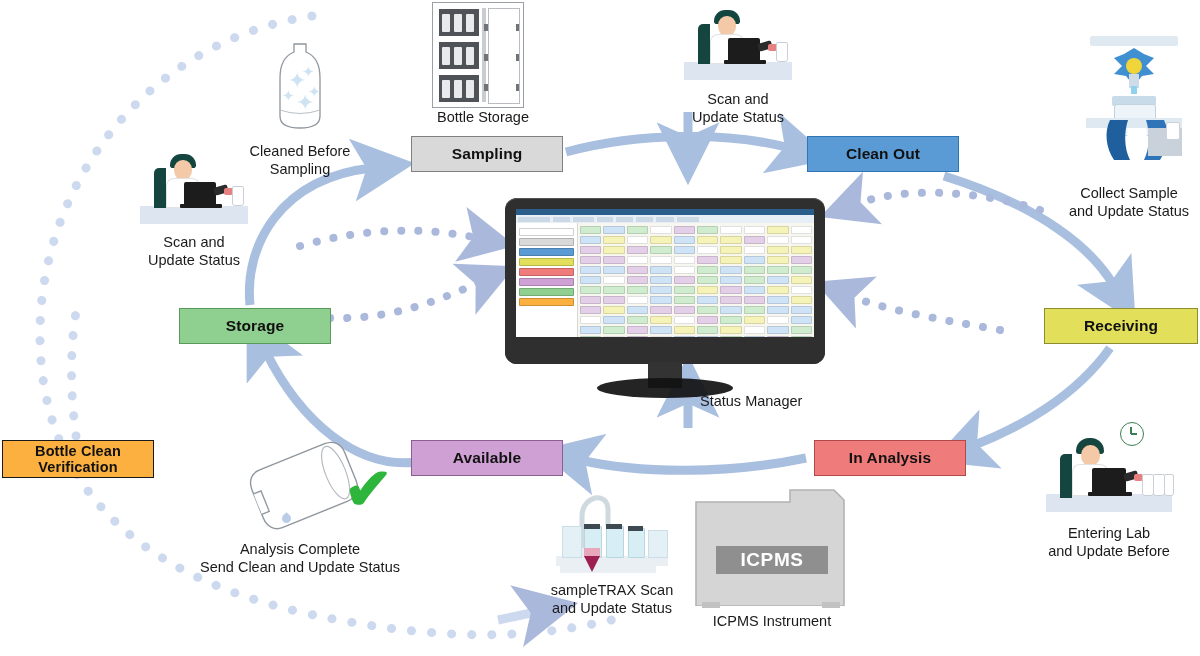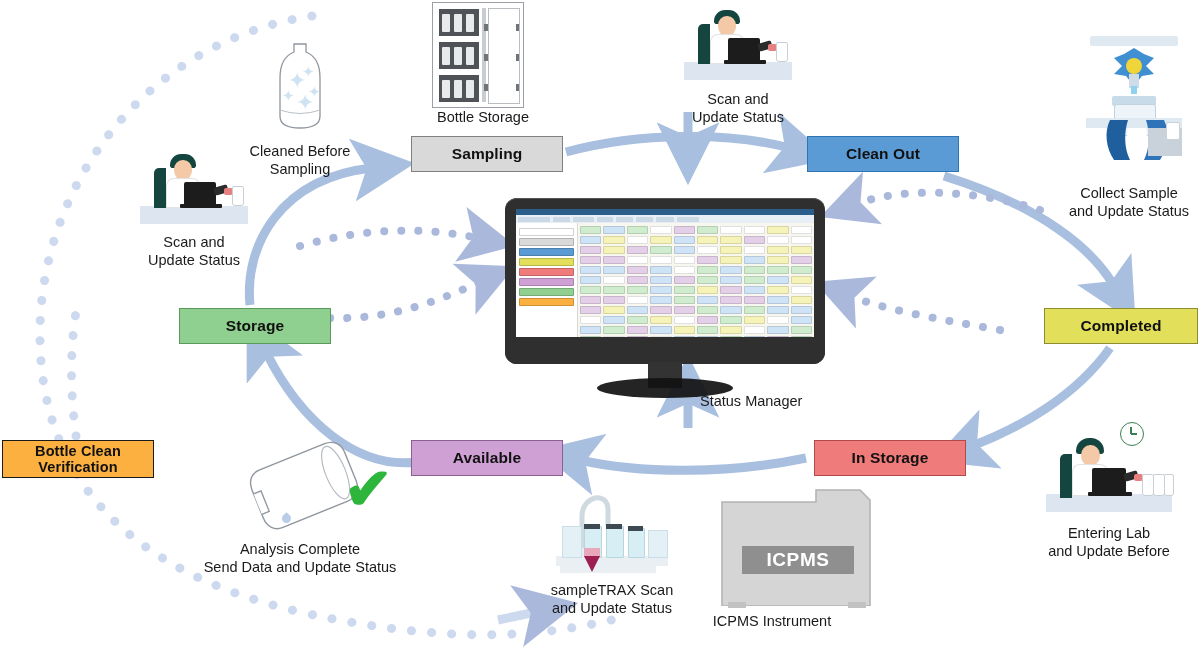--- a/index.html
+++ b/index.html
@@ -411,21 +411,21 @@
     <div class="vial-cap" style="left:50px;top:42px;width:16px;height:5px;"></div>
     <div class="vial" style="left:72px;top:46px;width:15px;height:28px;"></div>
     <div class="vial-cap" style="left:72px;top:44px;width:15px;height:5px;"></div>
     <div style="position:absolute;left:92px;top:48px;width:18px;height:26px;background:#e3f0f6;border:1px solid #cbdde6;"></div>
     <div style="position:absolute;left:28px;top:66px;width:16px;height:9px;background:#e8a7bb;"></div>
     <svg style="position:absolute;left:26px;top:74px;" width="20" height="16" viewBox="0 0 20 16">
       <path d="M2,0 L18,0 L10,16 Z" fill="#9d1f52"></path>
     </svg>
   </div>
 
-  <div class="art" style="left:720px;top:488px;width:156px;height:118px;">
+  <div class="art" style="left:694px;top:488px;width:156px;height:118px;">
     <svg width="156" height="118" viewBox="0 0 156 118" style="position:absolute;left:0;top:0;">
       <path d="M2,118 L2,14 L96,14 L96,2 L140,2 L150,12 L150,118 Z" fill="#d5d5d5" stroke="#b3b3b3" stroke-width="1.6"></path>
     </svg>
     <div class="icpms-label" style="left:22px;top:58px;width:112px;height:28px;">ICPMS</div>
     <div class="icpms-foot" style="left:8px;top:114px;width:18px;height:6px;"></div>
     <div class="icpms-foot" style="left:128px;top:114px;width:18px;height:6px;"></div>
   </div>
 
   <div class="art" style="left:250px;top:442px;width:160px;height:92px;">
     <svg width="110" height="82" viewBox="0 0 110 82" style="position:absolute;left:0;top:2px;transform:rotate(-22deg);">
@@ -433,22 +433,22 @@
       <ellipse cx="88" cy="41" rx="10" ry="28" fill="#ffffff" stroke="#b0b6bc" stroke-width="1.1"></ellipse>
       <path d="M4,30 h8 v22 h-8" fill="#ffffff" stroke="#8f969d" stroke-width="1.3"></path>
     </svg>
     <div class="drop" style="left:32px;top:72px;width:9px;height:9px;"></div>
     <div class="check" style="left:94px;top:18px;">✔</div>
   </div>
 
   <div id="status-boxes">
       <div class="status-box" style="left: 411px; top: 136px; width: 152px; height: 36px; background: rgb(217, 217, 217); border-color: rgb(128, 128, 128); font-size: 15.5px; white-space: pre-line;">Sampling</div>
       <div class="status-box" style="left: 807px; top: 136px; width: 152px; height: 36px; background: rgb(91, 155, 213); border-color: rgb(46, 117, 182); font-size: 15.5px; white-space: pre-line;">Clean Out</div>
-      <div class="status-box" style="left: 1044px; top: 308px; width: 154px; height: 36px; background: rgb(226, 224, 90); border-color: rgb(141, 140, 47); font-size: 15.5px; white-space: pre-line;">Completed</div>
-      <div class="status-box" style="left: 814px; top: 440px; width: 152px; height: 36px; background: rgb(239, 123, 123); border-color: rgb(176, 74, 74); font-size: 15.5px; white-space: pre-line;">In Storage</div>
+      <div class="status-box" style="left: 1044px; top: 308px; width: 154px; height: 36px; background: rgb(226, 224, 90); border-color: rgb(141, 140, 47); font-size: 15.5px; white-space: pre-line;">Receiving</div>
+      <div class="status-box" style="left: 814px; top: 440px; width: 152px; height: 36px; background: rgb(239, 123, 123); border-color: rgb(176, 74, 74); font-size: 15.5px; white-space: pre-line;">In Analysis</div>
       <div class="status-box" style="left: 411px; top: 440px; width: 152px; height: 36px; background: rgb(207, 160, 212); border-color: rgb(138, 95, 145); font-size: 15.5px; white-space: pre-line;">Available</div>
       <div class="status-box" style="left: 179px; top: 308px; width: 152px; height: 36px; background: rgb(143, 207, 143); border-color: rgb(90, 154, 90); font-size: 15.5px; white-space: pre-line;">Storage</div>
       <div class="status-box" style="left: 2px; top: 440px; width: 152px; height: 38px; background: rgb(251, 176, 64); border-color: rgb(26, 26, 26); font-size: 14.5px; white-space: pre-line;">Bottle Clean
 Verification</div>
     </div>
 
   <div id="captions">
       <div class="caption" style="left: 412px; top: 108px; width: 142px; white-space: pre-line;">Bottle Storage</div>
       <div class="caption" style="left: 230px; top: 142px; width: 140px; white-space: pre-line;">Cleaned Before
 Sampling</div>
@@ -457,16 +457,16 @@
       <div class="caption" style="left: 668px; top: 90px; width: 140px; white-space: pre-line;">Scan and
 Update Status</div>
       <div class="caption" style="left: 1058px; top: 184px; width: 142px; white-space: pre-line;">Collect Sample
 and Update Status</div>
       <div class="caption" style="left: 1030px; top: 524px; width: 158px; white-space: pre-line;">Entering Lab
 and Update Before</div>
       <div class="caption" style="left: 536px; top: 581px; width: 152px; white-space: pre-line;">sampleTRAX Scan
 and Update Status</div>
       <div class="caption" style="left: 694px; top: 612px; width: 156px; white-space: pre-line;">ICPMS Instrument</div>
       <div class="caption" style="left: 200px; top: 540px; width: 200px; white-space: pre-line;">Analysis Complete
-Send Data and Update Status</div>
+Send Clean and Update Status</div>
     </div>
 
 </div>
 
 </body></html>

